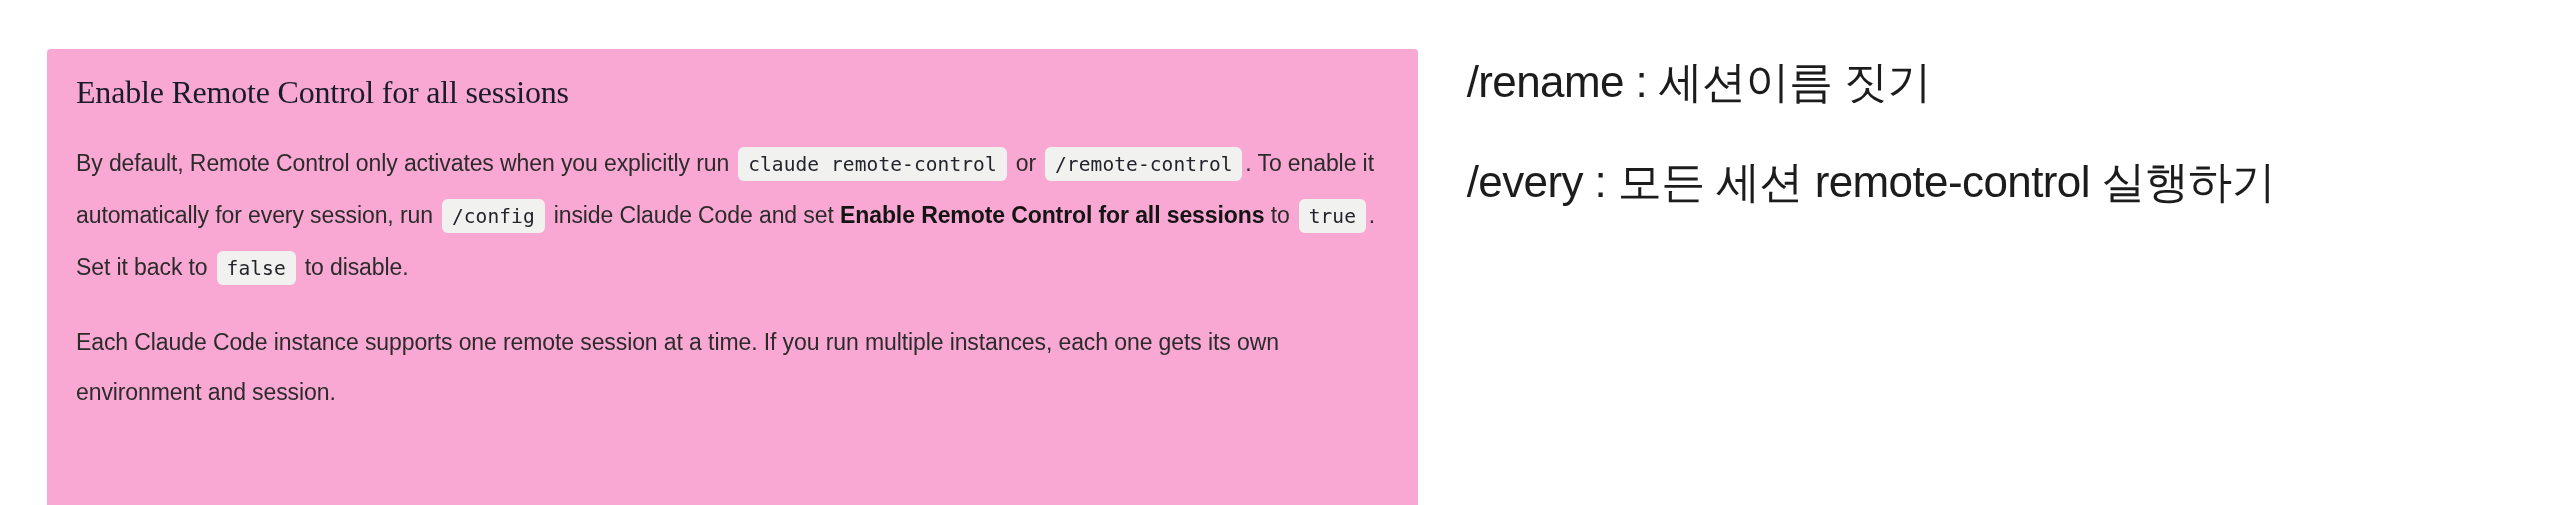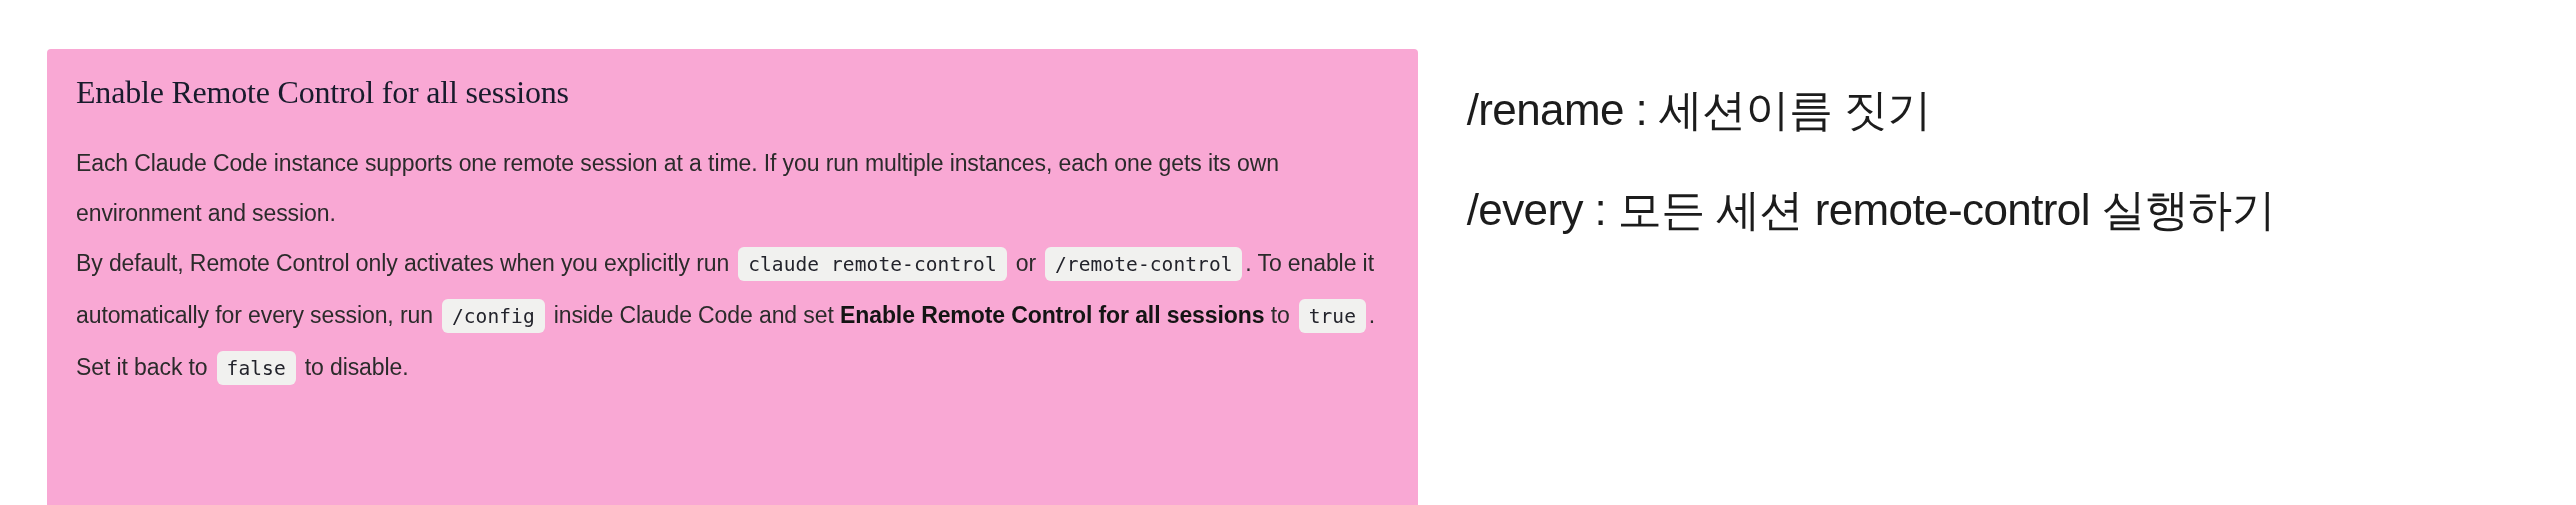--- a/index.html
+++ b/index.html
@@ -76,21 +76,21 @@
   }
 
   
   .notes-panel {
     position: absolute;
     left: 1455px;
     top: 0;
     width: 1121px;
     height: 506px;
     background: #ffffff;
-    padding-top: 87px;
+    padding-top: 59px;
   }
 
   .note-line {
     font-family: "Liberation Sans", "DejaVu Sans", sans-serif;
     font-size: 44px;
     line-height: 1.05;
     color: #1c1c1c;
     letter-spacing: -0.6px;
     white-space: nowrap;
     margin: 0 0 54px 11.7px;
@@ -99,25 +99,25 @@
 </style>
 </head>
 <body>
 
 <div class="screen">
 
   <div class="doc-card">
 
     <h2 class="doc-heading">Enable Remote Control for all sessions</h2>
 
-    <p class="doc-para second">Each Claude Code instance supports one remote session at a time. If you run multiple instances, each one gets its own environment and session.</p>
-
     <p class="doc-para first"><span>By default, Remote Control only activates when you explicitly run</span> <code class="inline-code">claude remote-control</code> <span>or</span> <code class="inline-code">/remote-control</code><span>. To enable it automatically for every session, run</span>
       <code class="inline-code">/config</code> <span>inside Claude Code and set</span> <b>Enable Remote Control for all sessions</b> <span>to</span>
       <code class="inline-code">true</code><span>. Set it back to</span> <code class="inline-code">false</code> <span>to disable.</span></p>
+
+    <p class="doc-para second">Each Claude Code instance supports one remote session at a time. If you run multiple instances, each one gets its own environment and session.</p>
   </div>
 
   <div class="notes-panel">
     <div class="note-line">/rename : 세션이름 짓기</div>
     <div class="note-line">/every : 모든 세션 remote-control 실행하기</div>
   </div>
 
 </div>
 
 

